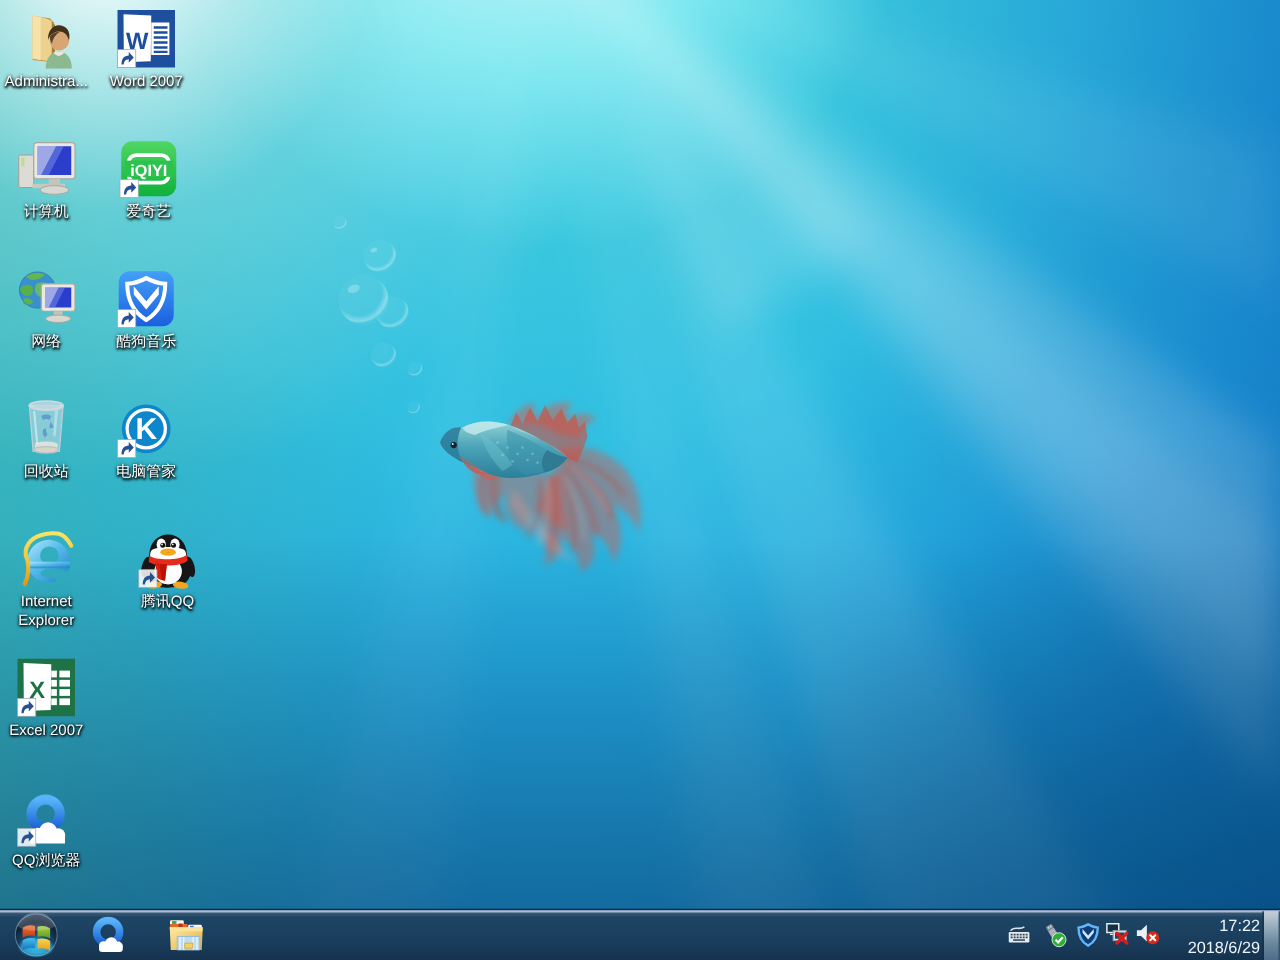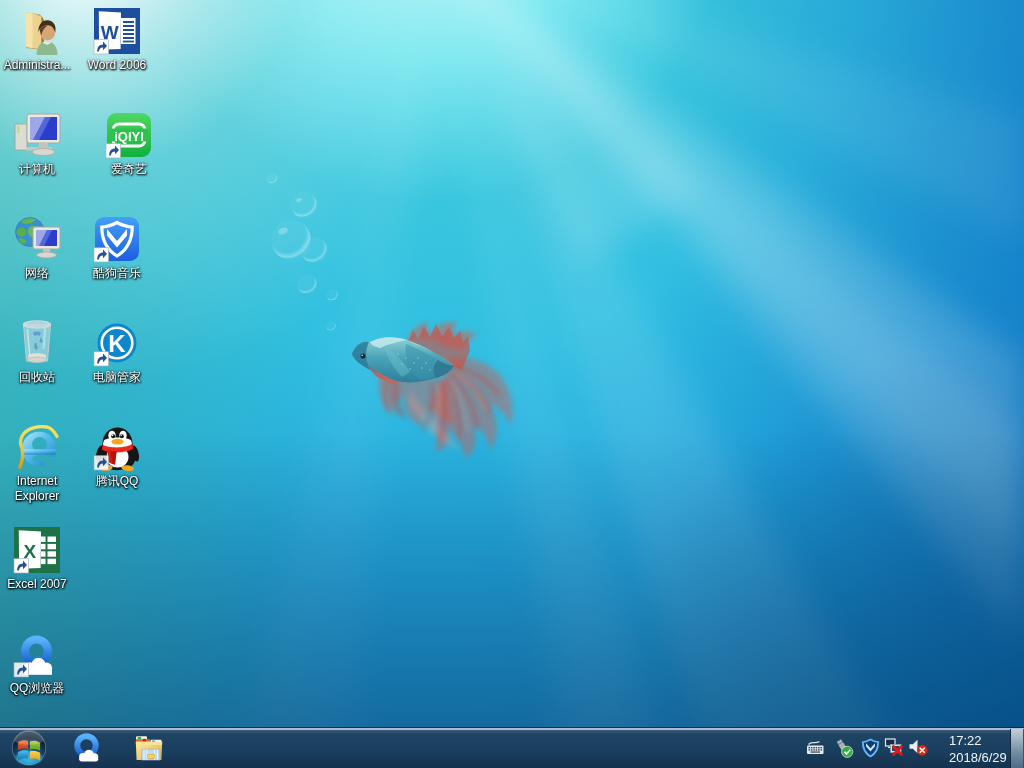--- a/index.html
+++ b/index.html
@@ -1,19 +1,19 @@
 <!DOCTYPE html>
 <html><head><meta charset="utf-8"><style>
 html,body{margin:0;padding:0;width:1024px;height:768px;overflow:hidden;font-family:"Liberation Sans",sans-serif;background:#1fa6dc;}
 #wall{position:absolute;left:0;top:0;}
 .icon{position:absolute;width:84px;text-align:center;color:#fff;font-size:12px;}
 .icon svg.main{display:block;margin:0 auto;}
 .lbl{margin-top:3px;line-height:15px;text-shadow:0 1px 2px rgba(0,0,0,.95),0 0 3px rgba(0,0,0,.8),1px 1px 2px rgba(0,0,0,.85);}
 #taskbar{position:absolute;left:0;top:727px;width:1024px;height:41px;background:linear-gradient(180deg,#0a2a50 0,#0a2a50 1px,#a9bcd2 1.5px,#a9bcd2 2.5px,#3a5874 3.5px,#1e4565 7px,#1a3e5d 60%,#15324e 100%);}
-#clock{position:absolute;left:936px;top:729px;width:72px;height:23px;color:#eef5fc;font-size:13px;text-align:left;line-height:17.5px;padding-top:2.5px;box-sizing:border-box;margin-left:13px;}
+#clock{position:absolute;left:936px;top:729px;width:72px;height:23px;color:#eef5fc;font-size:13px;text-align:right;line-height:17.5px;padding-top:2.5px;box-sizing:border-box;}
 #showdesk{position:absolute;left:1010px;top:729px;width:14px;height:39px;box-sizing:border-box;background:linear-gradient(180deg,#c3cfd9 0,#9db1c0 28%,#6e8ba1 62%,#4e6c86 100%);border-left:1px solid #13293f;border-right:1px solid #39536d;}
 </style></head>
 <body>
 <svg id="wall" width="1024" height="728" viewBox="0 0 1024 728">
 <defs>
 <radialGradient id="core" cx="430" cy="-100" r="1500" gradientUnits="userSpaceOnUse">
 <stop offset="0" stop-color="#c8f6f8"></stop>
 <stop offset=".1" stop-color="#7ae8f0"></stop>
 <stop offset=".2" stop-color="#38c6de"></stop>
 <stop offset=".3" stop-color="#30bfe2"></stop>
@@ -162,37 +162,37 @@
 <rect x="30" y="22" width="11" height="2"></rect>
         <rect x="30" y="26" width="11" height="2"></rect>
 <rect x="30" y="30" width="11" height="2"></rect>
         <rect x="30" y="33.6" width="11" height="1.8"></rect>
 </g>
 <polygon points="5.8,4.3 28,5.4 27.6,42 6.1,42.8" fill="#fff"></polygon>
 <text x="16.8" y="32" font-size="19" font-weight="bold" fill="#1e4e9e" text-anchor="middle" font-family="Liberation Sans">W</text>
 <rect x="1" y="32.7" width="14.6" height="14.3" fill="#fff" stroke="#9aa8b8" stroke-width=".6"></rect>
 <path d="M4.2 44.5 C4.2 39.8 6.4 37.6 10 37.4 L10 34.6 L14 38.9 L10 43.2 L10 40.4 C7.6 40.5 6.2 41.8 5.9 44.5 Z" fill="#274f92"></path>
 </svg>
-<div class="lbl">Word 2006</div>
+<div class="lbl">Word 2007</div>
 </div>
 <div class="icon" style="left:-5px;top:111px;">
 <svg class="main" width="48" height="48" viewBox="0 0 48 48">
 <rect x="2" y="13" width="12" height="26" rx="1" fill="#dcdcd4" stroke="#a0a096" stroke-width=".8"></rect>
 <rect x="4" y="15" width="2.5" height="7" fill="#b6e08e"></rect>
 <rect x="13" y="36" width="26" height="3.5" fill="#c8c8c0"></rect>
 <rect x="14" y="3" width="33" height="29" rx="2.5" fill="#e9e9e3" stroke="#a8a89e" stroke-width="1"></rect>
 <rect x="17" y="6" width="27" height="23" fill="#2a3ecb"></rect>
 <polygon points="17,6 32,6 20,29 17,29" fill="#ffffff" opacity=".55"></polygon>
 <polygon points="32,6 38,6 26,29 20,29" fill="#7d90e8" opacity=".5"></polygon>
 <rect x="26" y="32" width="9" height="5" fill="#c4c4bc"></rect>
 <ellipse cx="30.5" cy="41" rx="11.5" ry="3.5" fill="#d8d8d0" stroke="#a8a89e" stroke-width=".8"></ellipse>
 </svg>
 <div class="lbl">计算机</div>
 </div>
-<div class="icon" style="left:87px;top:111px;">
+<div class="icon" style="left:77px;top:111px;">
 <svg class="main" width="48" height="48" viewBox="0 0 48 48">
 <defs>
         <linearGradient id="iqg" x1="0" y1="0" x2="0" y2="1">
           <stop offset="0" stop-color="#4fd762"></stop>
           <stop offset="1" stop-color="#0fb13c"></stop>
         </linearGradient>
       </defs>
 <rect x="2" y="2" width="44" height="44" rx="9" fill="url(#iqg)"></rect>
 <rect x="8" y="13" width="32" height="22" rx="6" fill="none" stroke="#fff" stroke-width="3"></rect>
 <rect x="5" y="17.5" width="38" height="13" fill="#2cc24e"></rect>
@@ -281,21 +281,21 @@
 </mask>
 </defs>
 
 <circle cx="26" cy="26" r="17.2" fill="url(#ieg)" mask="url(#iem)"></circle>
 <rect x="9.2" y="26.4" width="33.8" height="5.2" fill="url(#ieg)"></rect>
 <rect x="9.2" y="30.2" width="33.8" height="1.4" fill="#2d8fc4" opacity=".6"></rect>
 <path d="M44 13.5 C41.5 8.8 38.5 5.2 34 4 C25 2.6 14.5 5.4 10.2 11.4 C7.2 15.6 6.8 21 9 25.4 C10 30.5 9.8 37.8 6.8 44.2" fill="none" stroke="url(#gold)" stroke-width="3.3" stroke-linecap="round"></path>
 </svg>
 <div class="lbl">Internet<br>Explorer</div>
 </div>
-<div class="icon" style="left:75px;top:423px;text-align:center;">
+<div class="icon" style="left:92px;top:423px;text-align:center;">
 <svg class="main" width="48" height="48" viewBox="0 0 48 48">
 <path d="M24.5 4.5 C33 4.5 39 11 39.5 20 C40 24 41.5 27 42.5 31 C43.5 37 41 43.5 33 46 C27 47.5 20 47.5 15 46 C7.5 43.5 5.5 37 6.5 31 C7.5 27 9 24 9.5 20 C10 11 16 4.5 24.5 4.5 Z" fill="#161616"></path>
 <ellipse cx="6.8" cy="30.5" rx="3.4" ry="8.3" fill="#161616" transform="rotate(14 6.8 30.5)"></ellipse>
 <ellipse cx="42.2" cy="30.5" rx="3.4" ry="8.3" fill="#161616" transform="rotate(-14 42.2 30.5)"></ellipse>
 <ellipse cx="13.5" cy="45" rx="6.2" ry="2.9" fill="#f2a71e" transform="rotate(-8 13.5 45)"></ellipse>
 <ellipse cx="34.5" cy="45.2" rx="6.2" ry="2.9" fill="#f2a71e" transform="rotate(8 34.5 45.2)"></ellipse>
 <path d="M11 17.5 C14 13.5 35 13.5 38 17.5 C39.5 20 39 23 38 25 L11 25 C10 23 9.5 20 11 17.5 Z" fill="#fff"></path>
 <ellipse cx="24.5" cy="34" rx="11" ry="10.5" fill="#fff"></ellipse>
 <ellipse cx="19" cy="12.5" rx="3.7" ry="4.8" fill="#fff"></ellipse>
 <ellipse cx="30" cy="12.5" rx="3.7" ry="4.8" fill="#fff"></ellipse>

